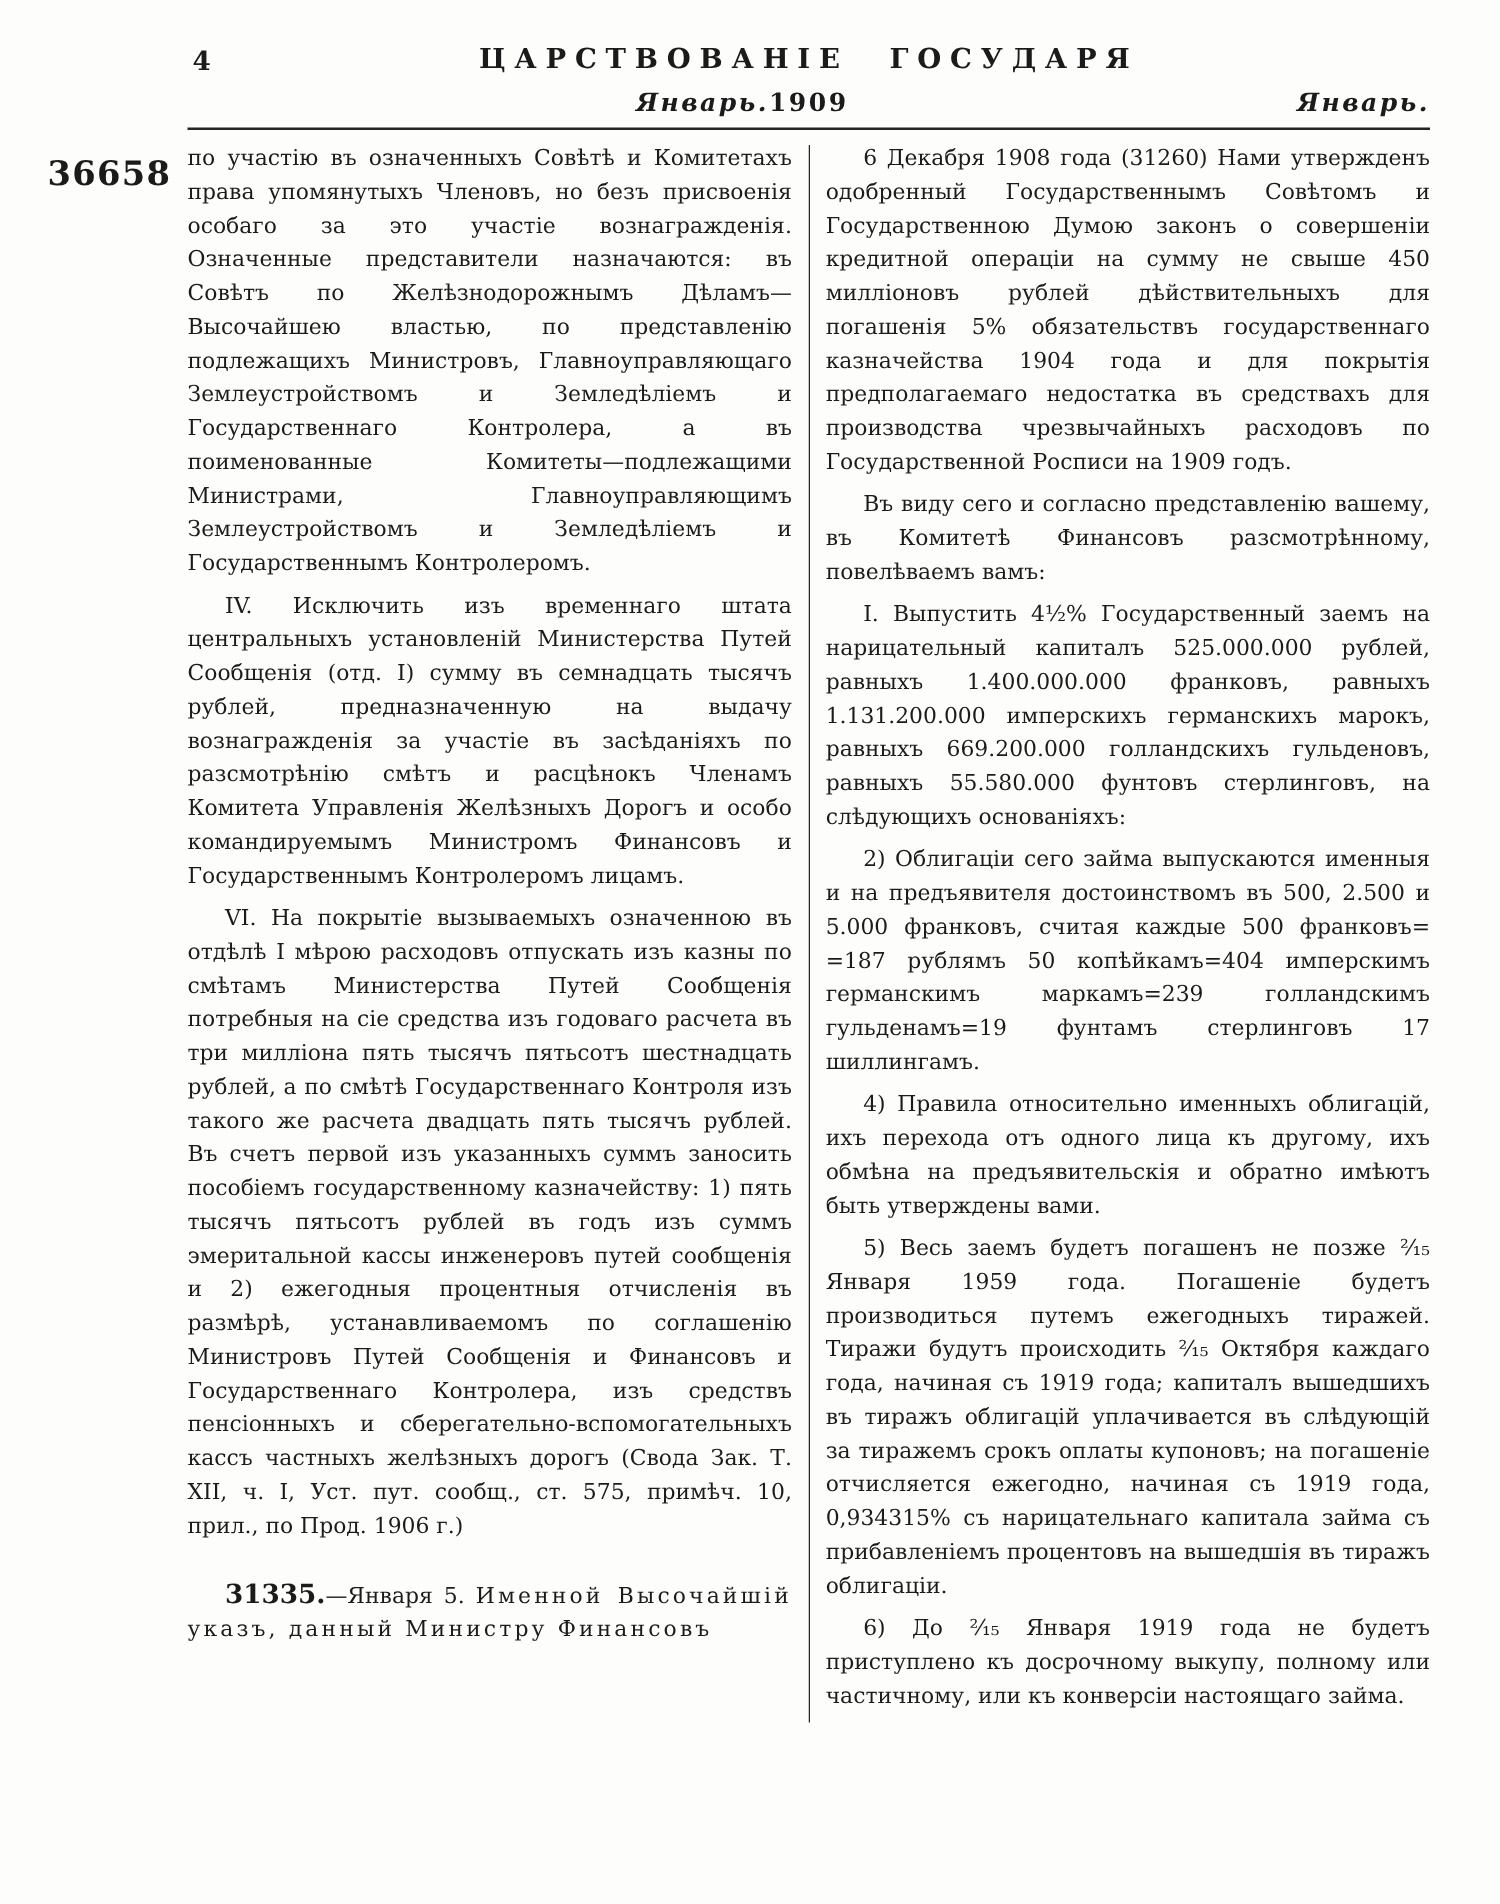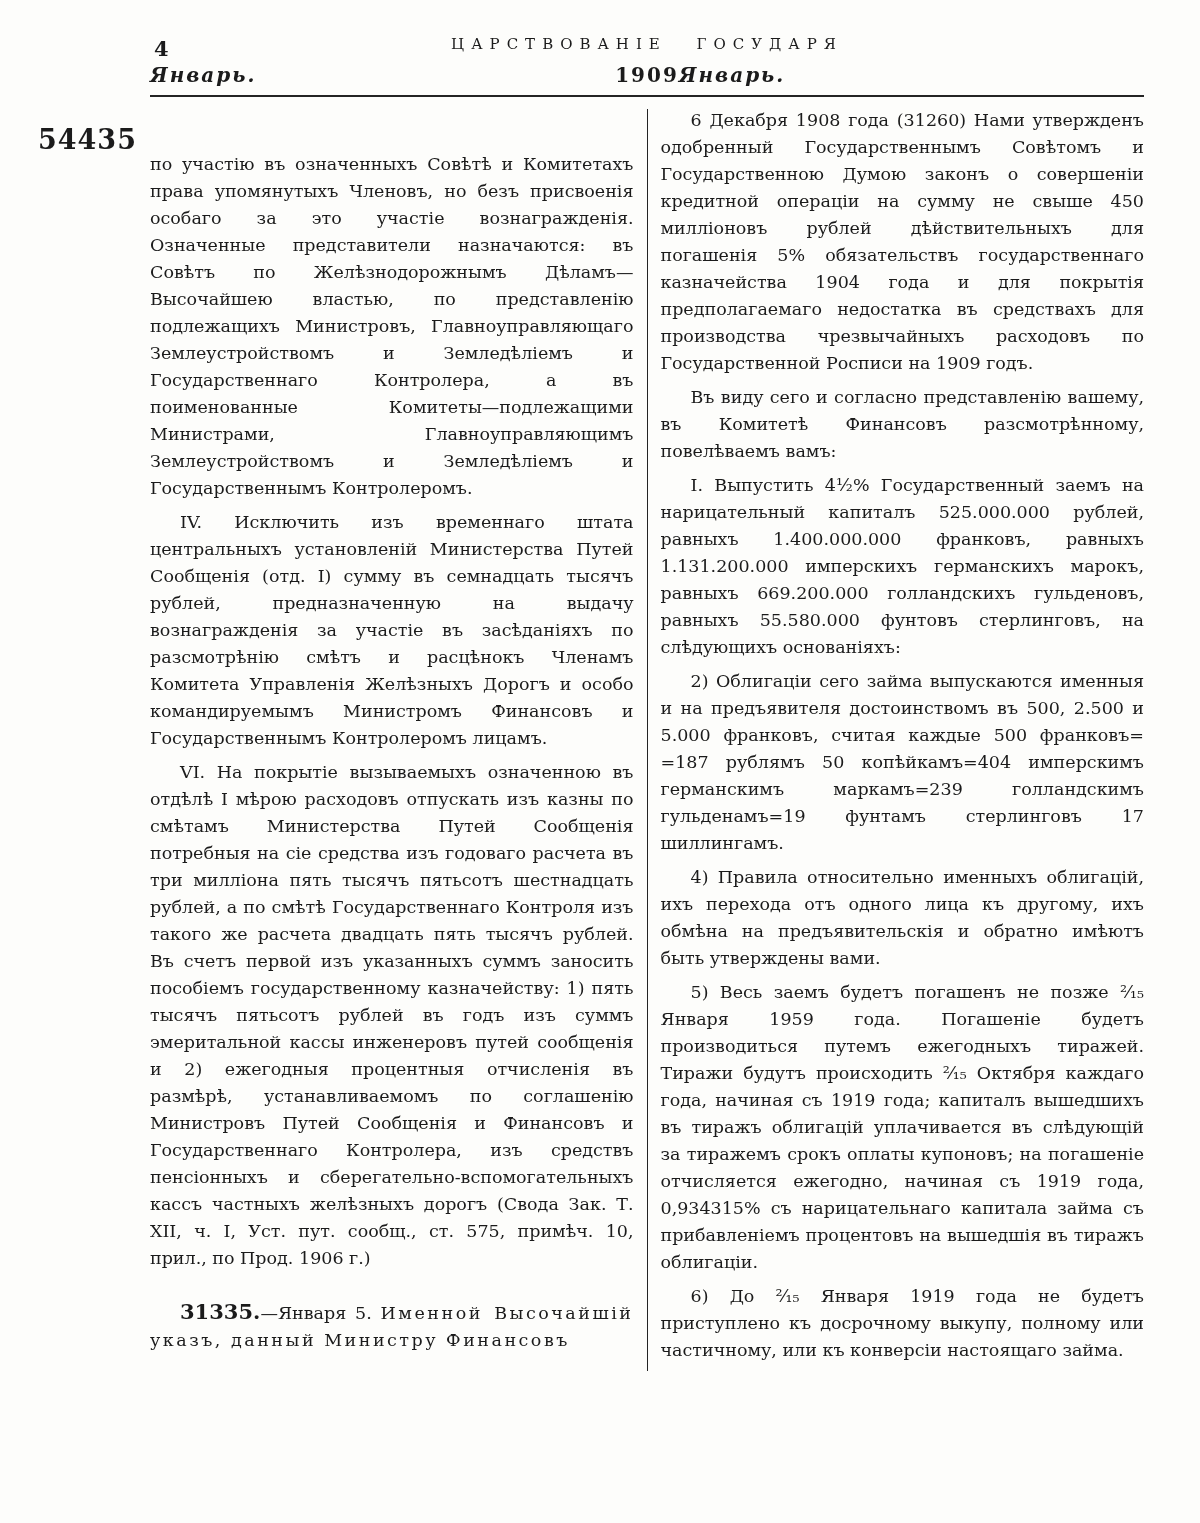--- a/index.html
+++ b/index.html
@@ -14,39 +14,39 @@
     font-family: "DejaVu Serif", "Liberation Serif", serif;
     padding: 34px 56px 28px 150px;
     overflow: hidden;
   }
   .header-title-row { position: relative; text-align: center; }
   .page-number {
     position: absolute; left: 4px; top: 2px;
     font-size: 21px; font-weight: bold;
   }
   .page-title {
-    font-size: 15px; font-weight: normal;
+    font-size: 22px; font-weight: bold;
     letter-spacing: 7px; word-spacing: 18px;
   }
   .header-sub { display: flex; align-items: baseline; margin-top: 10px; }
-  .hs-left, .hs-right { width: 470px; text-align: left; }
+  .hs-left, .hs-right { width: 470px; text-align: right; }
   .hs-mid { flex: 1; text-align: left; }
   .month-label { font-size: 20px; font-weight: bold; font-style: italic; letter-spacing: 2px; }
   .year-label { font-size: 20px; font-weight: bold; letter-spacing: 2px; }
   .header-rule { border: 0; border-top: 2px solid #242424; margin: 8px 0 0 0; }
   .columns { display: flex; align-items: stretch; margin-top: 10px; }
   .col {
     flex: 1 1 0;
     font-size: 17.5px;
     line-height: 27px;
     text-align: justify;
   }
   .divider { width: 1px; background: #242424; margin: 2px 13px 0 13px; }
   .para { margin: 0 0 7px 0; text-indent: 30px; }
-  .para.noindent { text-indent: 0; margin-top: 44px; }
+  .para.noindent { text-indent: 0; }
   .para.entry { margin-top: 26px; }
   .b { font-weight: bold; }
   .sp { letter-spacing: 2.5px; }
   .lg { font-size: 21px; }
   .margin-number {
     position: absolute; left: 38px; top: 124px;
     font-size: 27px; font-weight: bold; letter-spacing: 1px;
   }
 </style>
 </head>
@@ -60,21 +60,21 @@
   </div>
 
   <div class="header-sub">
     <span class="hs-left month-label">Январь.</span>
     <span class="hs-mid year-label">1909</span>
     <span class="hs-right month-label">Январь.</span>
   </div>
 
   <hr class="header-rule">
 
-  <span class="margin-number">54435</span>
+  <span class="margin-number">36658</span>
 
   <div class="columns">
     <div class="col">
         <p class="para noindent"><span>по участію въ означенныхъ Совѣтѣ и Комитетахъ права упомянутыхъ Членовъ, но безъ присвоенія особаго за это участіе вознагражденія. Означенные представители назначаются: въ Совѣтъ по Желѣзнодорожнымъ Дѣламъ—Высочайшею властью, по представленію подлежащихъ Министровъ, Главноуправляющаго Землеустройствомъ и Земледѣліемъ и Государственнаго Контролера, а въ поименованные Комитеты—подлежащими Министрами, Главноуправляющимъ Землеустройствомъ и Земледѣліемъ и Государственнымъ Контролеромъ.</span></p>
         <p class="para"><span>IV. Исключить изъ временнаго штата центральныхъ установленій Министерства Путей Сообщенія (отд. I) сумму въ семнадцать тысячъ рублей, предназначенную на выдачу вознагражденія за участіе въ засѣданіяхъ по разсмотрѣнію смѣтъ и расцѣнокъ Членамъ Комитета Управленія Желѣзныхъ Дорогъ и особо командируемымъ Министромъ Финансовъ и Государственнымъ Контролеромъ лицамъ.</span></p>
         <p class="para"><span>VI. На покрытіе вызываемыхъ означенною въ отдѣлѣ I мѣрою расходовъ отпускать изъ казны по смѣтамъ Министерства Путей Сообщенія потребныя на сіе средства изъ годоваго расчета въ три милліона пять тысячъ пятьсотъ шестнадцать рублей, а по смѣтѣ Государственнаго Контроля изъ такого же расчета двадцать пять тысячъ рублей. Въ счетъ первой изъ указанныхъ суммъ заносить пособіемъ государственному казначейству: 1) пять тысячъ пятьсотъ рублей въ годъ изъ суммъ эмеритальной кассы инженеровъ путей сообщенія и 2) ежегодныя процентныя отчисленія въ размѣрѣ, устанавливаемомъ по соглашенію Министровъ Путей Сообщенія и Финансовъ и Государственнаго Контролера, изъ средствъ пенсіонныхъ и сберегательно-вспомогательныхъ кассъ частныхъ желѣзныхъ дорогъ (Свода Зак. Т. XII, ч. I, Уст. пут. сообщ., ст. 575, примѣч. 10, прил., по Прод. 1906 г.)</span></p>
         <p class="para entry"><span class="b lg">31335.</span><span>—Января 5. </span><span class="sp">Именной Высочайшій указъ, данный Министру Финансовъ</span></p>
       </div>
     <div class="divider"></div>
     <div class="col">

